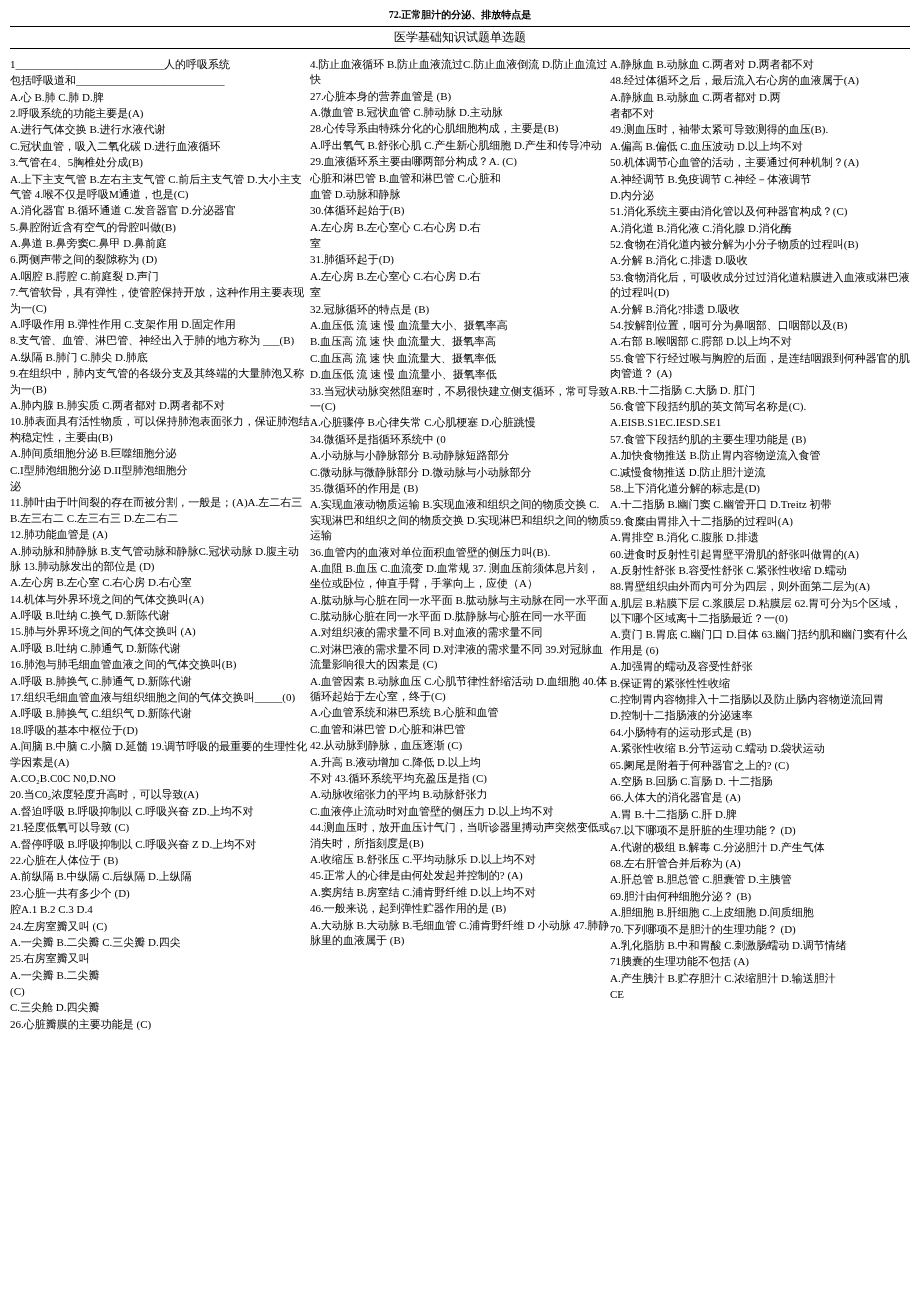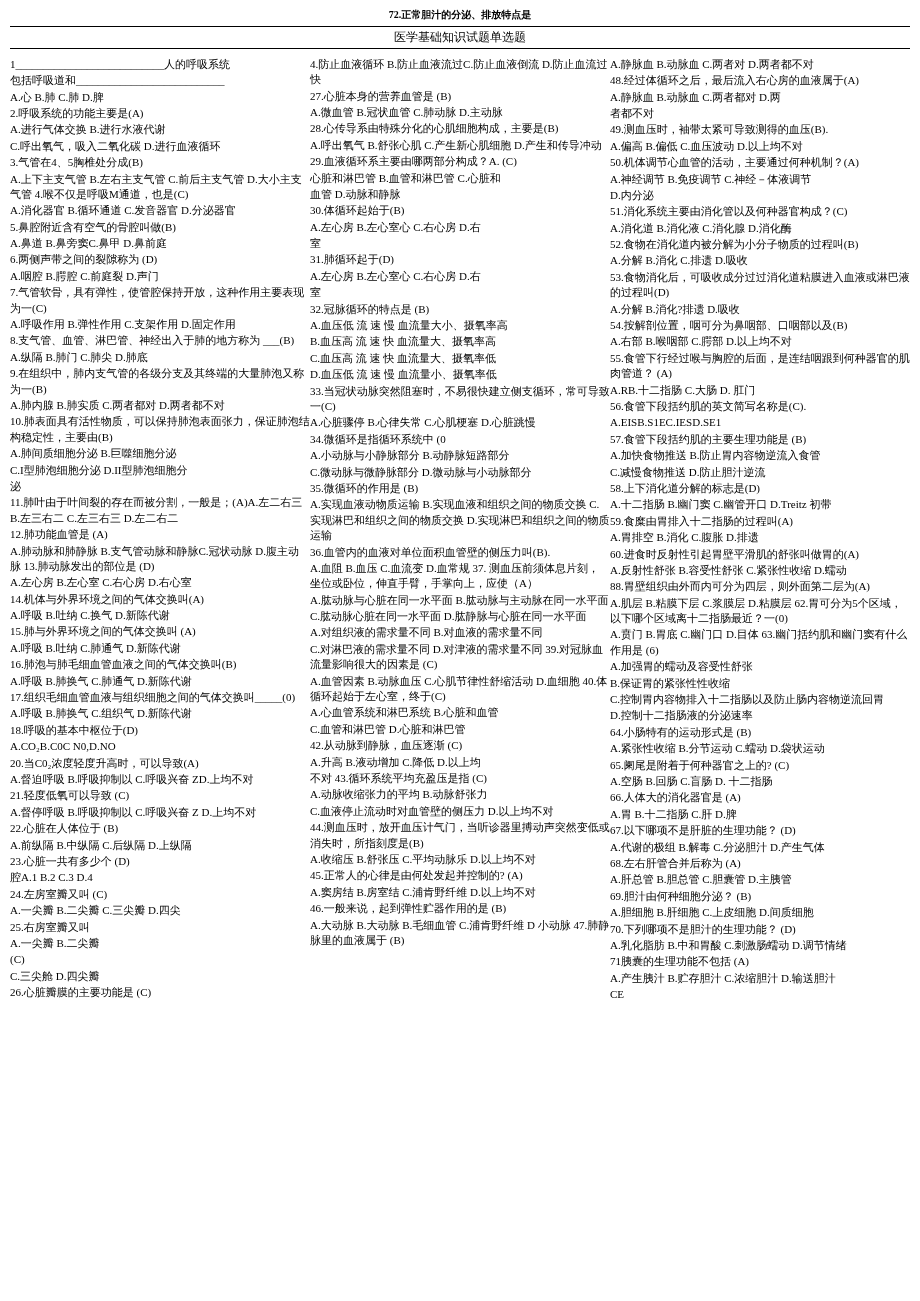--- a/index.html
+++ b/index.html
@@ -44,21 +44,21 @@
 <div class="page-title">72.正常胆汁的分泌、排放特点是</div>
 <div class="subtitle">医学基础知识试题单选题</div>
 
 <div class="content-wrapper">
   <div class="column" id="col1">
       <p>1___________________________人的呼吸系统</p>
       <p>包括呼吸道和___________________________</p>
       <p>A.心 B.肺 C.肺 D.脾</p>
       <p>2.呼吸系统的功能主要是(A)</p>
       <p>A.进行气体交换 B.进行水液代谢</p>
-      <p>C.呼出氧气，吸入二氧化碳    D.进行血液循环</p>
+      <p>C.冠状血管，吸入二氧化碳    D.进行血液循环</p>
       <p>3.气管在4、5胸椎处分成(B)</p>
       <p>A.上下主支气管 B.左右主支气管 C.前后主支气管 D.大小主支气管 4.喉不仅是呼吸M通道，也是(C)</p>
       <p>A.消化器官 B.循环通道 C.发音器官 D.分泌器官</p>
       <p>5.鼻腔附近含有空气的骨腔叫做(B)</p>
       <p>A.鼻道   B.鼻旁窦C.鼻甲      D.鼻前庭</p>
       <p>6.两侧声带之间的裂隙称为          (D)</p>
       <p>A.咽腔    B.腭腔   C.前庭裂   D.声门</p>
       <p>7.气管软骨，具有弹性，使管腔保持开放，这种作用主要表现为一(C)</p>
       <p>A.呼吸作用 B.弹性作用 C.支架作用 D.固定作用</p>
       <p>8.支气管、血管、淋巴管、神经出入于肺的地方称为 ___(B)</p>
@@ -78,20 +78,21 @@
       <p>A.呼吸    B.吐纳    C.换气    D.新陈代谢</p>
       <p>15.肺与外界环境之间的气体交换叫        (A)</p>
       <p>A.呼吸    B.吐纳    C.肺通气 D.新陈代谢</p>
       <p> </p>
       <p>16.肺泡与肺毛细血管血液之间的气体交换叫(B)</p>
       <p>A.呼吸 B.肺换气 C.肺通气 D.新陈代谢</p>
       <p>17.组织毛细血管血液与组织细胞之间的气体交换叫_____(0)</p>
       <p>A.呼吸 B.肺换气 C.组织气 D.新陈代谢</p>
       <p>18.呼吸的基本中枢位于(D)</p>
       <p> </p>
+      <p>A.间脑 B.中脑 C.小脑 D.延髓 19.调节呼吸的最重要的生理性化学因素是(A)</p>
       <p>A.CO₂B.C0C N0,D.NO</p>
       <p>20.当C0₂浓度轻度升高时，可以导致(A)</p>
       <p>A.督迫呼吸 B.呼吸抑制以   C.呼吸兴奋 ZD.上均不对</p>
       <p>21.轻度低氧可以导致         (C)</p>
       <p>A.督停呼吸 B.呼吸抑制以  C.呼吸兴奋 Z  D.上均不对</p>
       <p>22.心脏在人体位于              (B)</p>
       <p>A.前纵隔 B.中纵隔    C.后纵隔     D.上纵隔</p>
       <p>23.心脏一共有多少个              (D)</p>
       <p>腔A.1 B.2 C.3 D.4</p>
       <p>24.左房室瓣又叫                 (C)</p>

